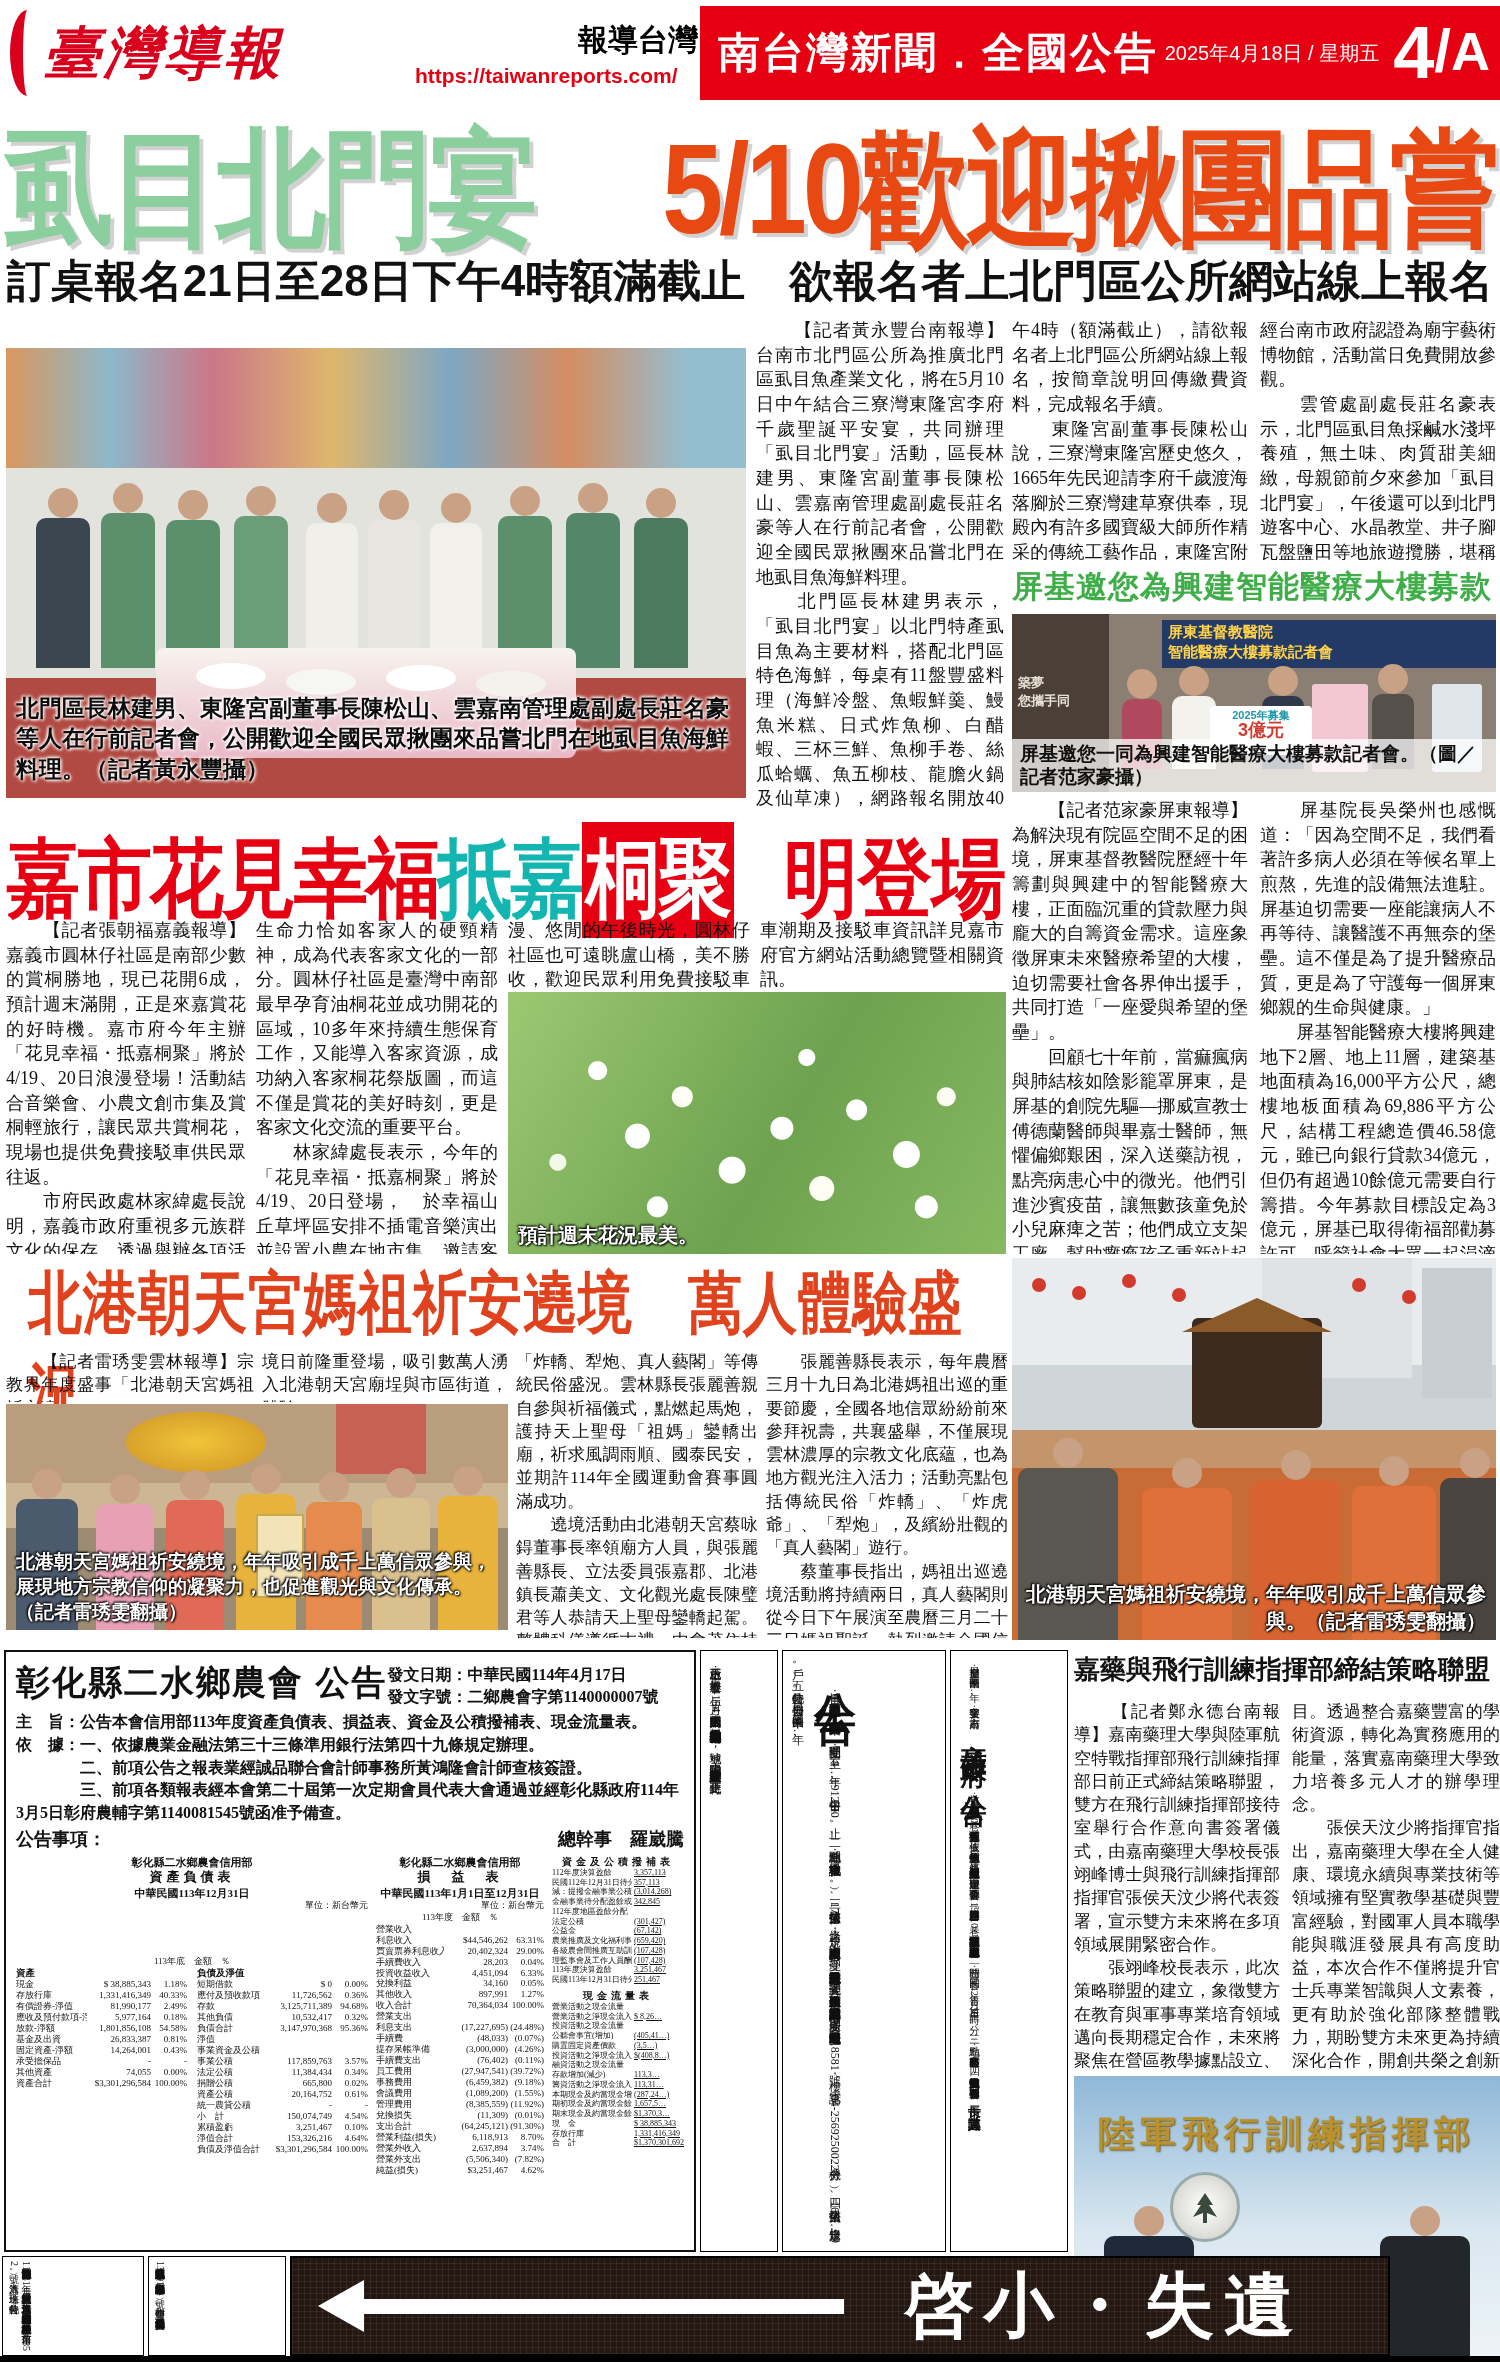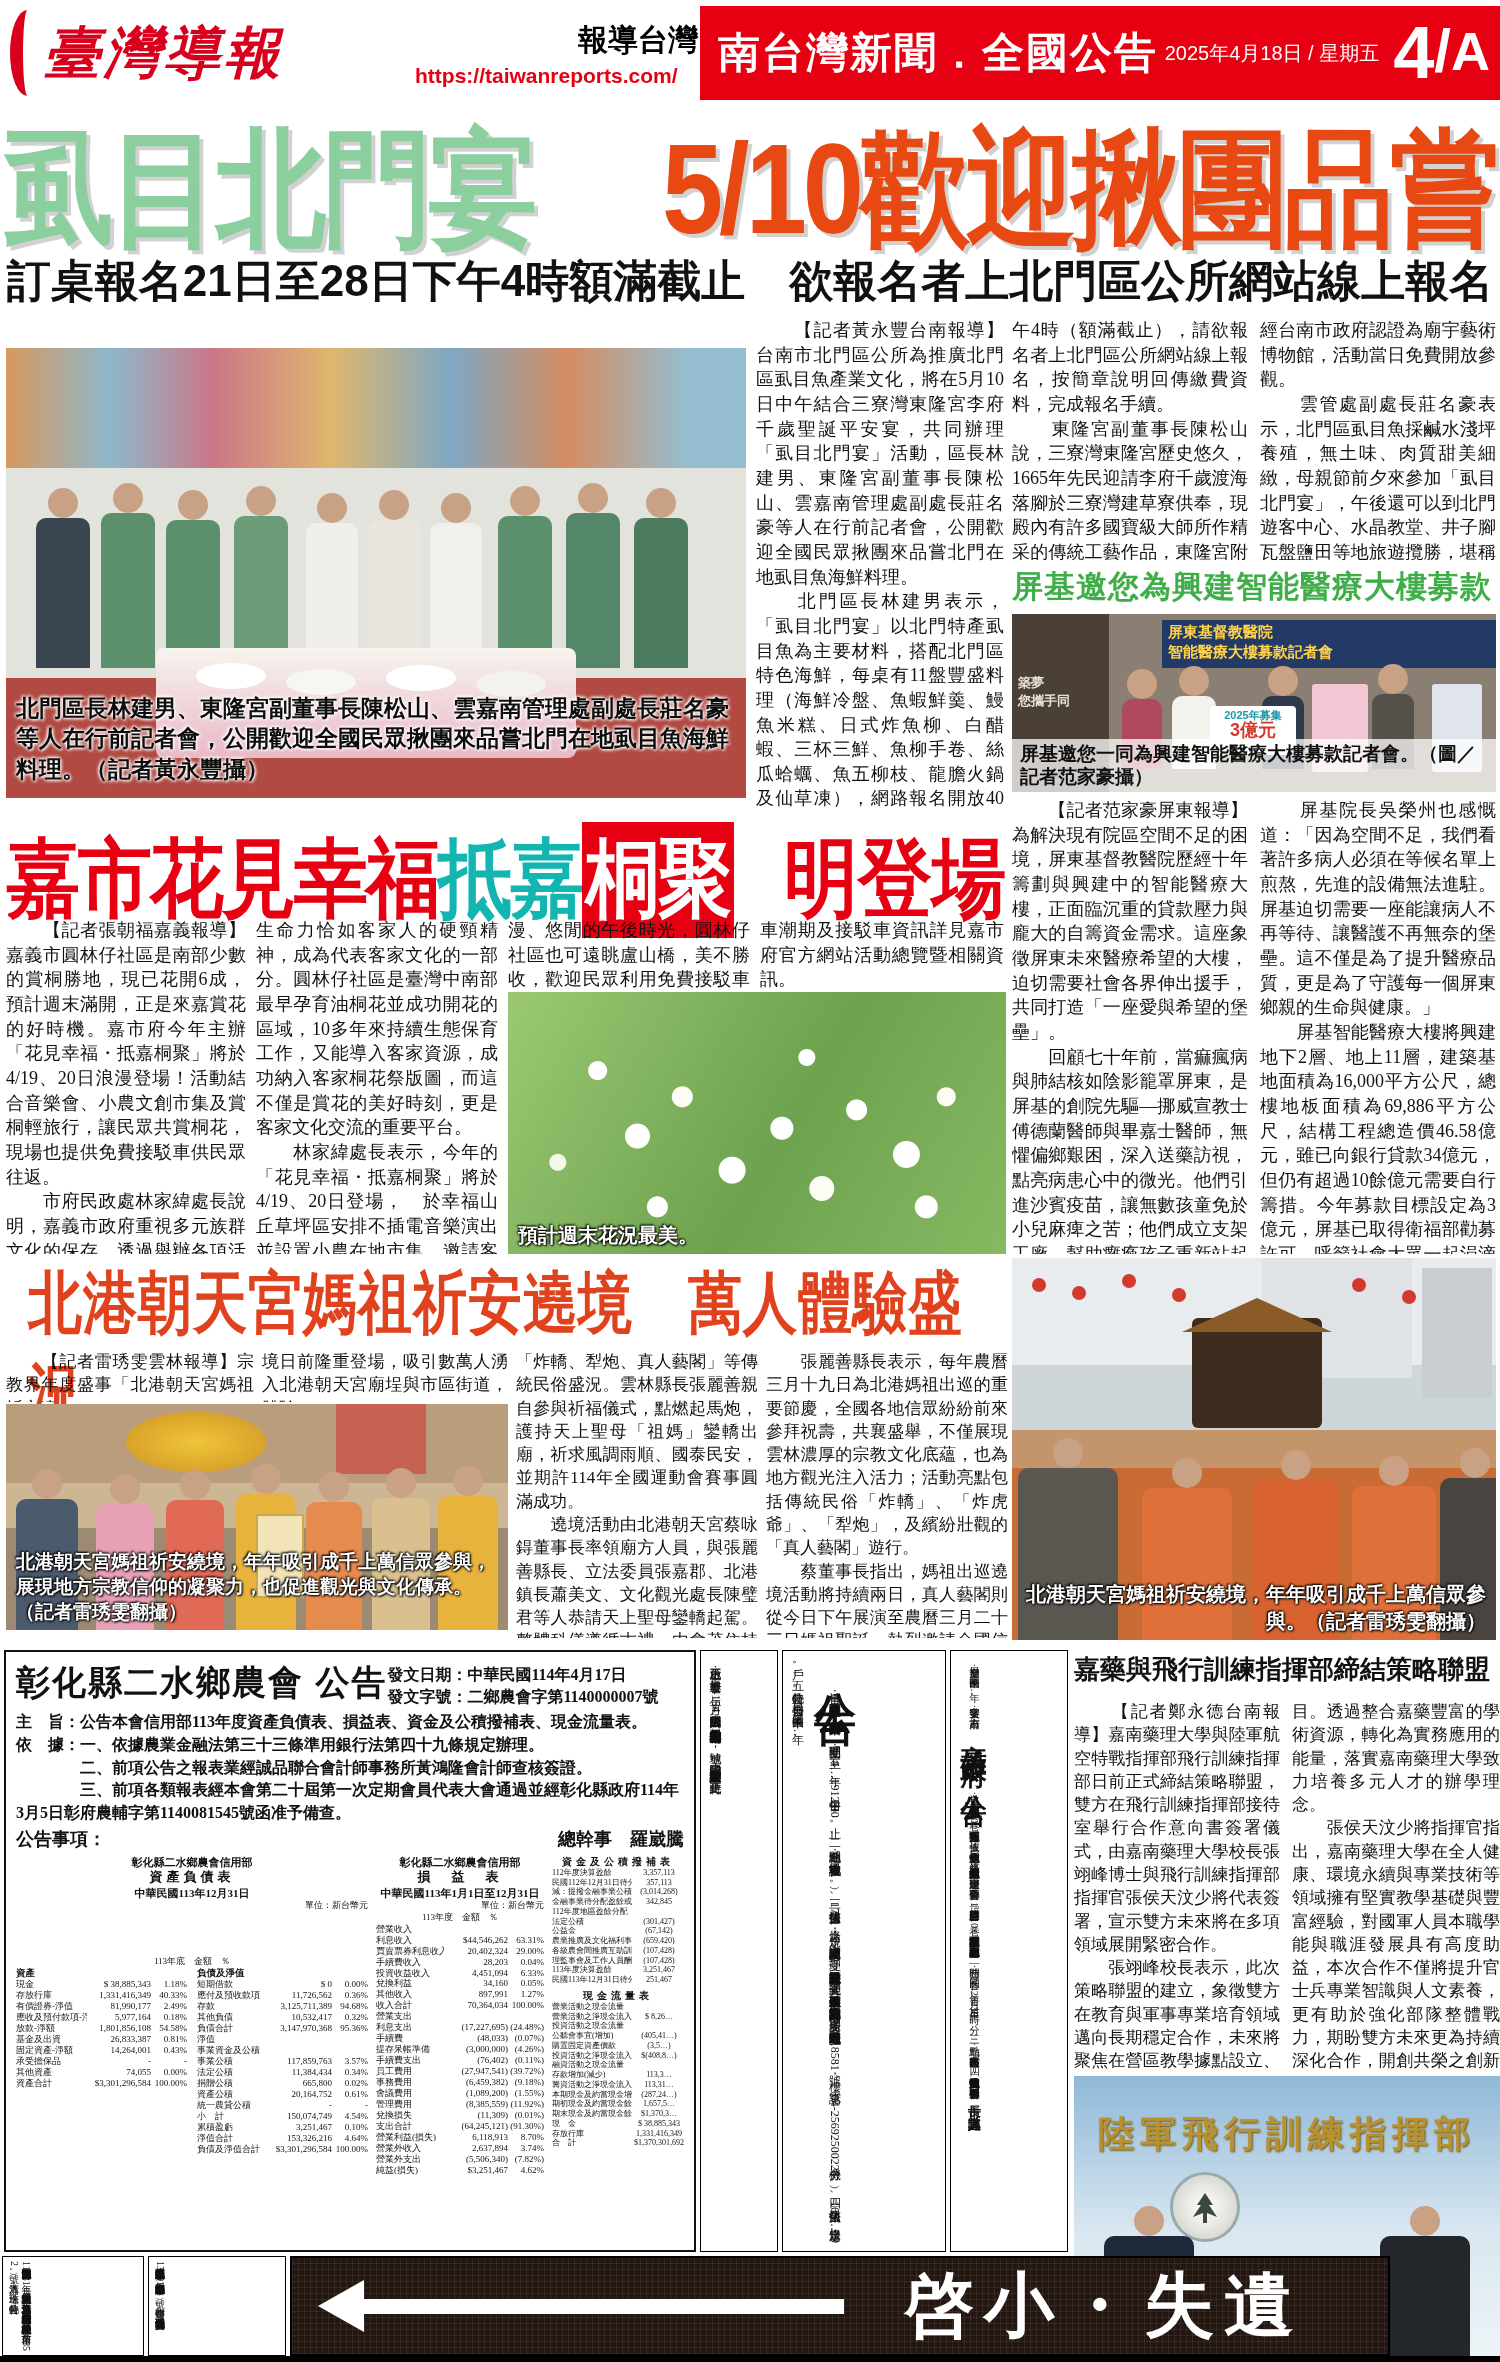--- a/index.html
+++ b/index.html
@@ -43,21 +43,21 @@
   .items-row{display:flex;justify-content:space-between;font-size:18px;font-weight:bold;margin:2px 0 4px;}
   .fin-area{display:flex;gap:8px;}
   .fin-head{text-align:center;font-size:11px;line-height:1.3;font-weight:bold;}
   .fin-head .fh2{font-size:13px;letter-spacing:4px;}
   .fh-unit{text-align:right;font-weight:normal;font-size:9px;}
   .t3,.t2{font-size:9px;line-height:1.22;}
   .t3 .trow,.t2 .trow{display:flex;gap:2px;}
   .t3 .tcell:first-child,.t2 .tcell:first-child{flex:1;white-space:nowrap;overflow:hidden;text-align:left;}
   .t3 .tcell:nth-child(2){min-width:62px;text-align:right;white-space:nowrap;}
   .t3 .tcell:nth-child(3){min-width:34px;text-align:right;white-space:nowrap;}
-  .t2 .tcell:nth-child(2){min-width:50px;text-align:center;white-space:nowrap;}
+  .t2 .tcell:nth-child(2){min-width:50px;text-align:left;white-space:nowrap;text-decoration:underline;}
   .tgroup{font-weight:bold;font-size:9.5px;}
   .bs-pair{display:flex;gap:10px;}
   .bs-pair>div{flex:1;min-width:0;}
   .fin-right .t2{font-size:8px;}
   
   .ticker{background:#241712;border:2px solid #000;box-sizing:border-box;display:flex;align-items:center;
           background-image:repeating-linear-gradient(0deg,rgba(255,255,255,.07) 0 1px,transparent 1px 6px),
                            repeating-linear-gradient(90deg,rgba(255,255,255,.07) 0 1px,transparent 1px 6px);}
   .arrow-head{width:0;height:0;border-top:26px solid transparent;border-bottom:26px solid transparent;
               border-right:46px solid #fff;}
@@ -128,21 +128,21 @@
         <div>智能醫療大樓募款記者會</div>
       </div>
       <div class="abs sans" style="left:6px;top:60px;color:#e8e2d4;font-size:13px;font-weight:bold;">
         <div>築夢</div>
         <div>您攜手同</div>
       </div>
       <div class="p" style="left:110px;top:85px;width:40px;height:70px;background:#b0495e;"></div>
       <div class="p" style="left:160px;top:82px;width:44px;height:73px;background:#f4f2ec;"></div>
       <div class="p" style="left:250px;top:82px;width:42px;height:73px;background:#2e3a4c;"></div>
       <div class="p" style="left:360px;top:80px;width:42px;height:75px;background:#55504a;"></div>
-      <div class="abs sans" style="left:198px;top:92px;width:86px;height:46px;background:#fff;border-radius:4px;text-align:center;line-height:1.1;padding-top:3px;">
+      <div class="abs sans" style="left:198px;top:92px;width:102px;height:46px;background:#fff;border-radius:4px;text-align:center;line-height:1.1;padding-top:3px;">
         <div style="font-size:11px;color:#1d9aa8;font-weight:bold;">2025年募集</div>
         <div style="font-size:18px;color:#d23a2e;font-weight:bold;">3億元</div>
       </div>
       <div class="abs" style="left:300px;top:70px;width:56px;height:88px;background:#f2c7d3;border-radius:3px;"></div>
       <div class="abs" style="left:420px;top:70px;width:50px;height:88px;background:#dfe5ea;border-radius:3px;"></div>
     </div>
     <div class="capstrip">屏基邀您一同為興建智能醫療大樓募款記者會。（圖／記者范家豪攝）</div>
   </div>
   <div class="abs col" style="left:1012px;top:798px;width:236px;height:456px;">　　【記者范家豪屏東報導】為解決現有院區空間不足的困境，屏東基督教醫院歷經十年籌劃與興建中的智能醫療大樓，正面臨沉重的貸款壓力與龐大的自籌資金需求。這座象徵屏東未來醫療希望的大樓，迫切需要社會各界伸出援手，共同打造「一座愛與希望的堡壘」。
 　　回顧七十年前，當痲瘋病與肺結核如陰影籠罩屏東，是屏基的創院先驅—挪威宣教士傅德蘭醫師與畢嘉士醫師，無懼偏鄉艱困，深入送藥訪視，點亮病患心中的微光。他們引進沙賓疫苗，讓無數孩童免於小兒麻痺之苦；他們成立支架工廠，幫助癱瘓孩子重新站起來，重拾人生希望。從原鄉到海外，無論是在泰緬邊境、吉爾吉斯或馬拉威，屏基始終以醫療行動傳遞溫暖。</div>

